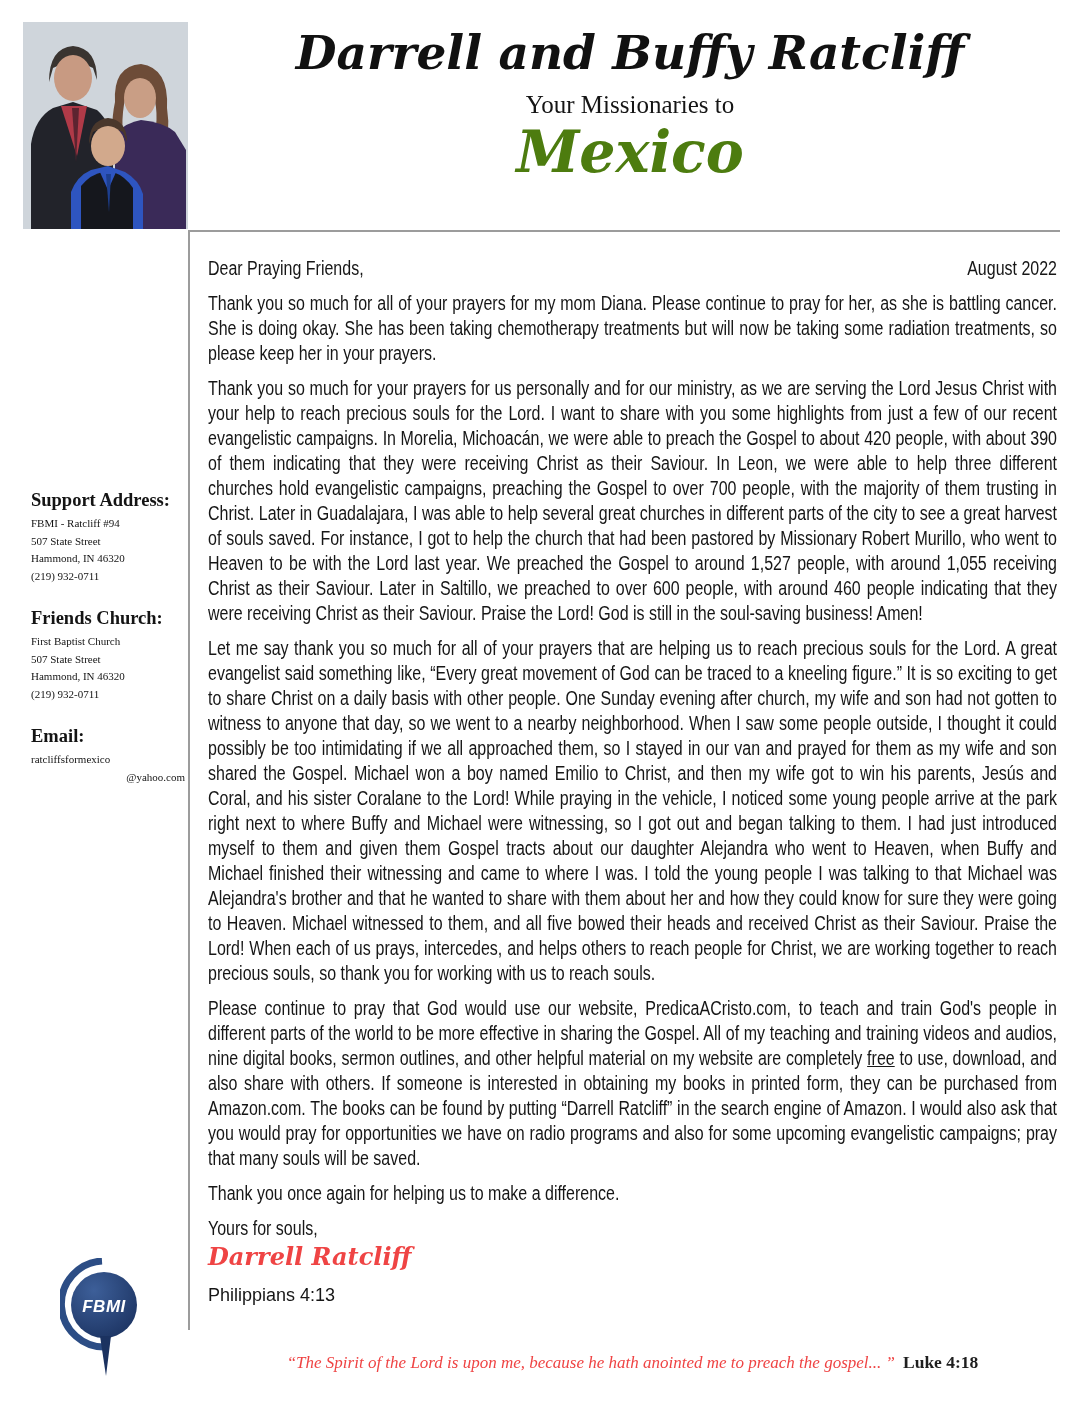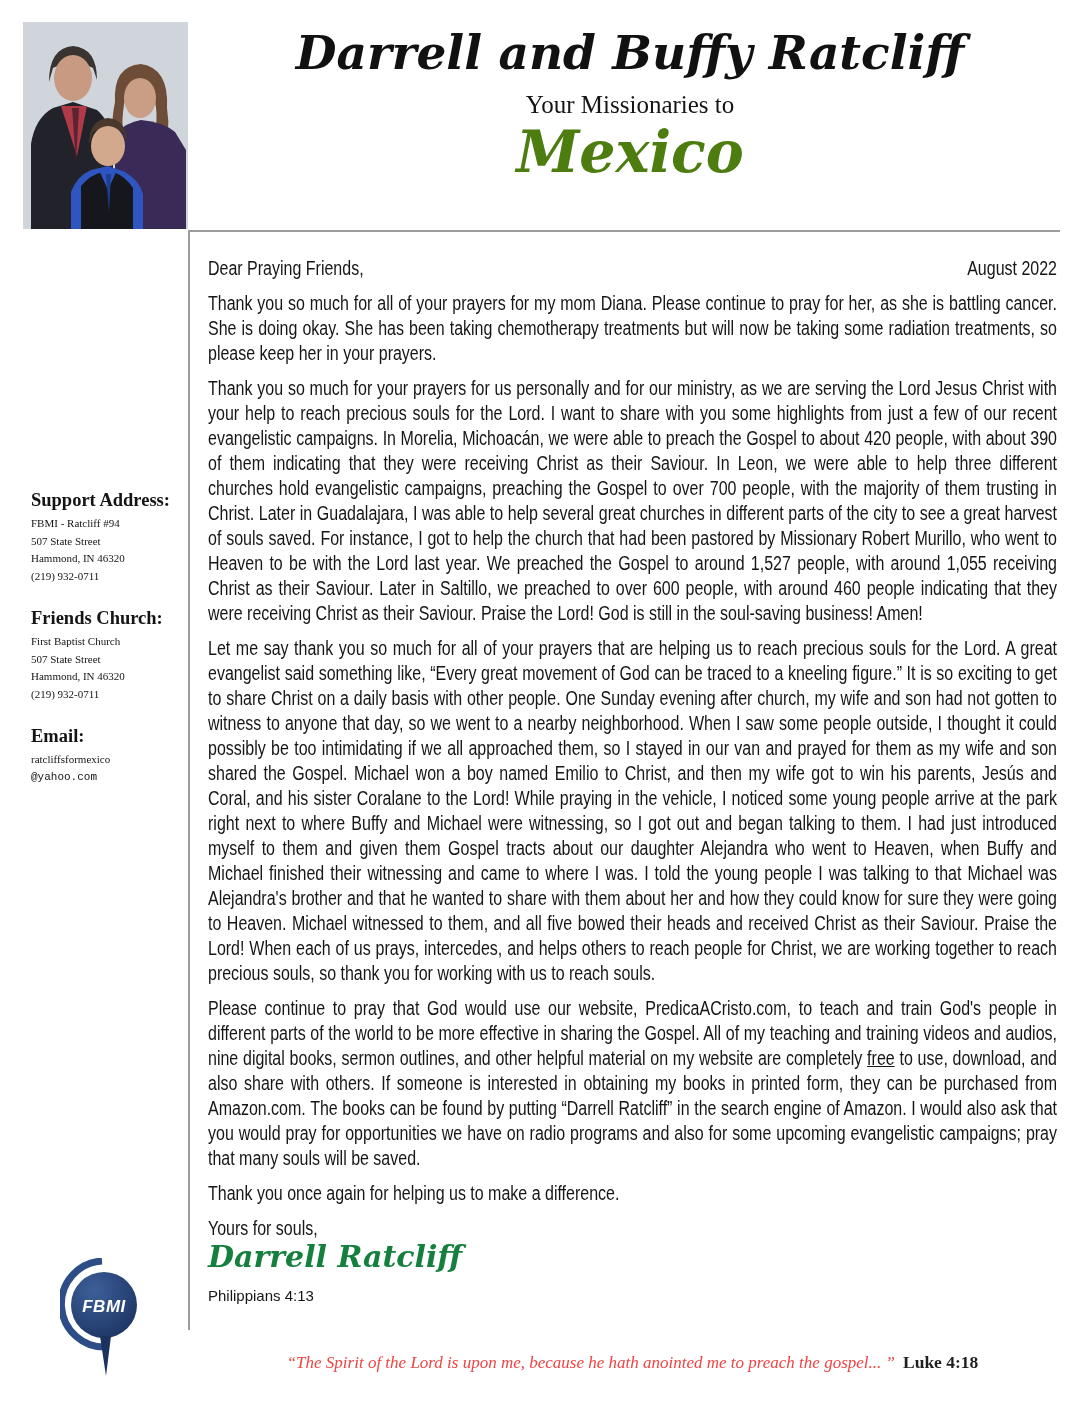--- a/index.html
+++ b/index.html
@@ -41,45 +41,45 @@
 
   
   .hline { position: absolute; left: 188px; top: 230px; width: 872px; height: 2px; background: #9c9c9c; }
   .vline { position: absolute; left: 188px; top: 230px; width: 2px; height: 1100px; background: #9c9c9c; }
 
   
   .sidebar { position: absolute; left: 31px; top: 490px; width: 154px; font-family: "Liberation Serif", serif; color: #141414; }
   .side-block { margin-bottom: 23px; }
   .side-block h3 { margin: 0 0 4px 0; font-size: 18.5px; line-height: 21px; font-weight: bold; }
   .side-line { font-size: 11px; line-height: 17.5px; }
-  .side-line.right { text-align: left; font-family: Liberation Mono, monospace; }
+  .side-line.right { text-align: right; }
   .sb-home { margin-top: 18px; }
   .sb-email { margin-top: 20px; }
 
   
   .main {
     position: absolute; left: 208px; top: 256px;
     width: 1035px;
     transform: scaleX(0.8203); transform-origin: 0 0;
     font-size: 19.5px; line-height: 25px; color: #161616;
   }
   .salutation-row { display: flex; justify-content: space-between; margin-bottom: 9px; }
   .main p { margin: 10px 0 0 0; text-align: justify; }
   .main p.closing { text-align: left; }
   .underline { text-decoration: underline; }
 
   .signature {
     position: absolute; left: 208px; top: 1236px;
     font-family: "DejaVu Serif", serif;
     font-style: italic; font-weight: bold;
-    font-size: 30px; line-height: 42px; color: #15803d;
+    font-size: 24px; line-height: 42px; color: #ef4444;
   }
   .verse {
     position: absolute; left: 208px; top: 1283px;
-    font-size: 15px; line-height: 25px; color: #161616;
+    font-size: 18px; line-height: 25px; color: #161616;
   }
 
   
   .logo { position: absolute; left: 60px; top: 1258px; width: 84px; height: 124px; }
 
   
   .footer {
     position: absolute; left: 208px; top: 1352px; width: 849px;
     text-align: center; font-family: "Liberation Serif", serif;
   }

